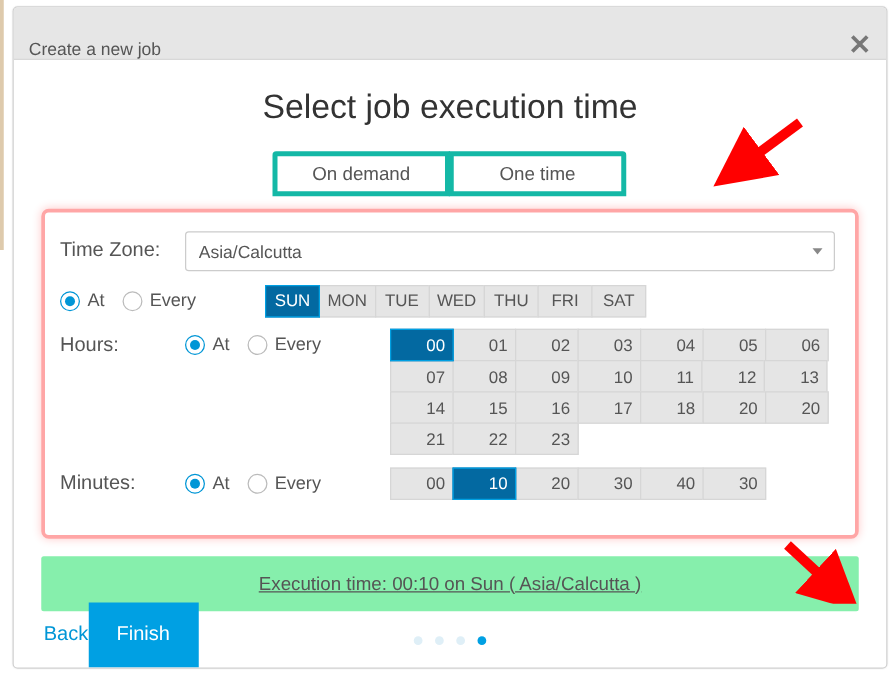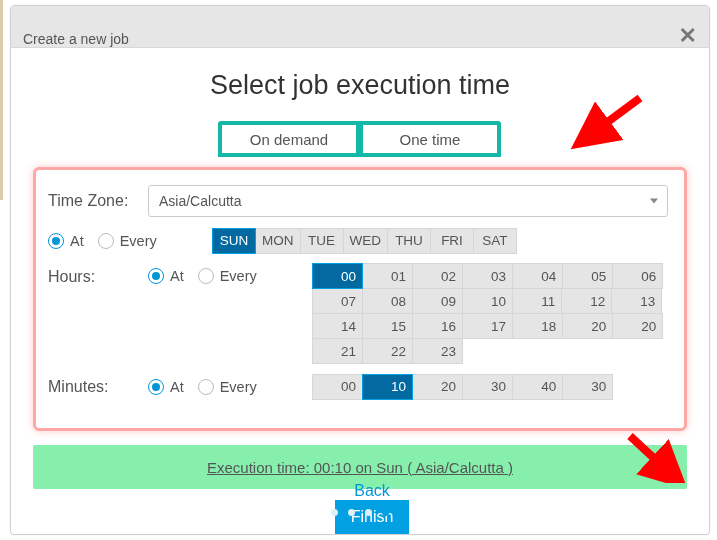--- a/index.html
+++ b/index.html
@@ -29,27 +29,27 @@
   .rlabel { font-size: 14.5px; color: #555; margin-right: 8px; }
   .chips { display: flex; flex-wrap: wrap; }
   .chip { border: 1px solid #d6d6d6; background: #e5e5e5; color: #555; font-size: 13.5px; height: 26px; min-width: 44px; display: flex; align-items: center; justify-content: center; cursor: pointer; margin-left: -1px; margin-top: -1px; padding: 0 6px; }
   .chip.small { min-width: 32px; padding-left: 28px; }
   .chip.on { background: #0369a1; color: #fff; border-color: #00a0e3; z-index: 1; }
   .hours .chip { min-width: 32px; }
   .hours { width: 396px; }
   .row.top { align-items: flex-start; }
   .row.top .lbl, .row.top .radios { padding-top: 4px; }
   .summary-bar { margin: 14px 22px 0; height: 44px; background: #86efac; display: flex; align-items: center; justify-content: center; font-size: 15px; color: #555; border-radius: 2px; text-decoration: underline; }
-  .footer { position: absolute; left: 0; right: 0; bottom: 0; height: 52px; display: flex; align-items: center; justify-content: flex-start; padding: 0 0 0 24px; flex-direction: column; }
+  .footer { position: absolute; left: 0; right: 0; bottom: 0; height: 52px; display: flex; align-items: center; justify-content: flex-start; padding: 0 0 0 24px; }
   .back-link { color: #0096d6; font-size: 16px; cursor: pointer; }
   .dots { position: absolute; left: 50%; transform: translateX(-50%); bottom: 18px; display: flex; gap: 10px; }
   .step-dot { width: 8px; height: 8px; border-radius: 50%; background: rgba(0,150,214,0.0); border: 1px solid #cfe9f5; background: #fff; }
   .step-dot { background: #dfeff7; border: none; width: 7px; height: 7px; }
   .step-dot.cur { background: #00a0e3; }
-  .finish-btn { width: 74px; height: 52px; background: #00a0e3; color: #fff; font-size: 16px; display: flex; align-items: center; justify-content: center; cursor: pointer; border: none; }
+  .finish-btn { width: 88px; height: 52px; background: #00a0e3; color: #fff; font-size: 16px; display: flex; align-items: center; justify-content: center; cursor: pointer; border: none; }
   
   .arrow { position: absolute; pointer-events: none; }
 </style>
 </head>
 <body>
 
 <div class="overlay-stripe"></div>
 
 <div class="modal">
   <div class="modal-header">

